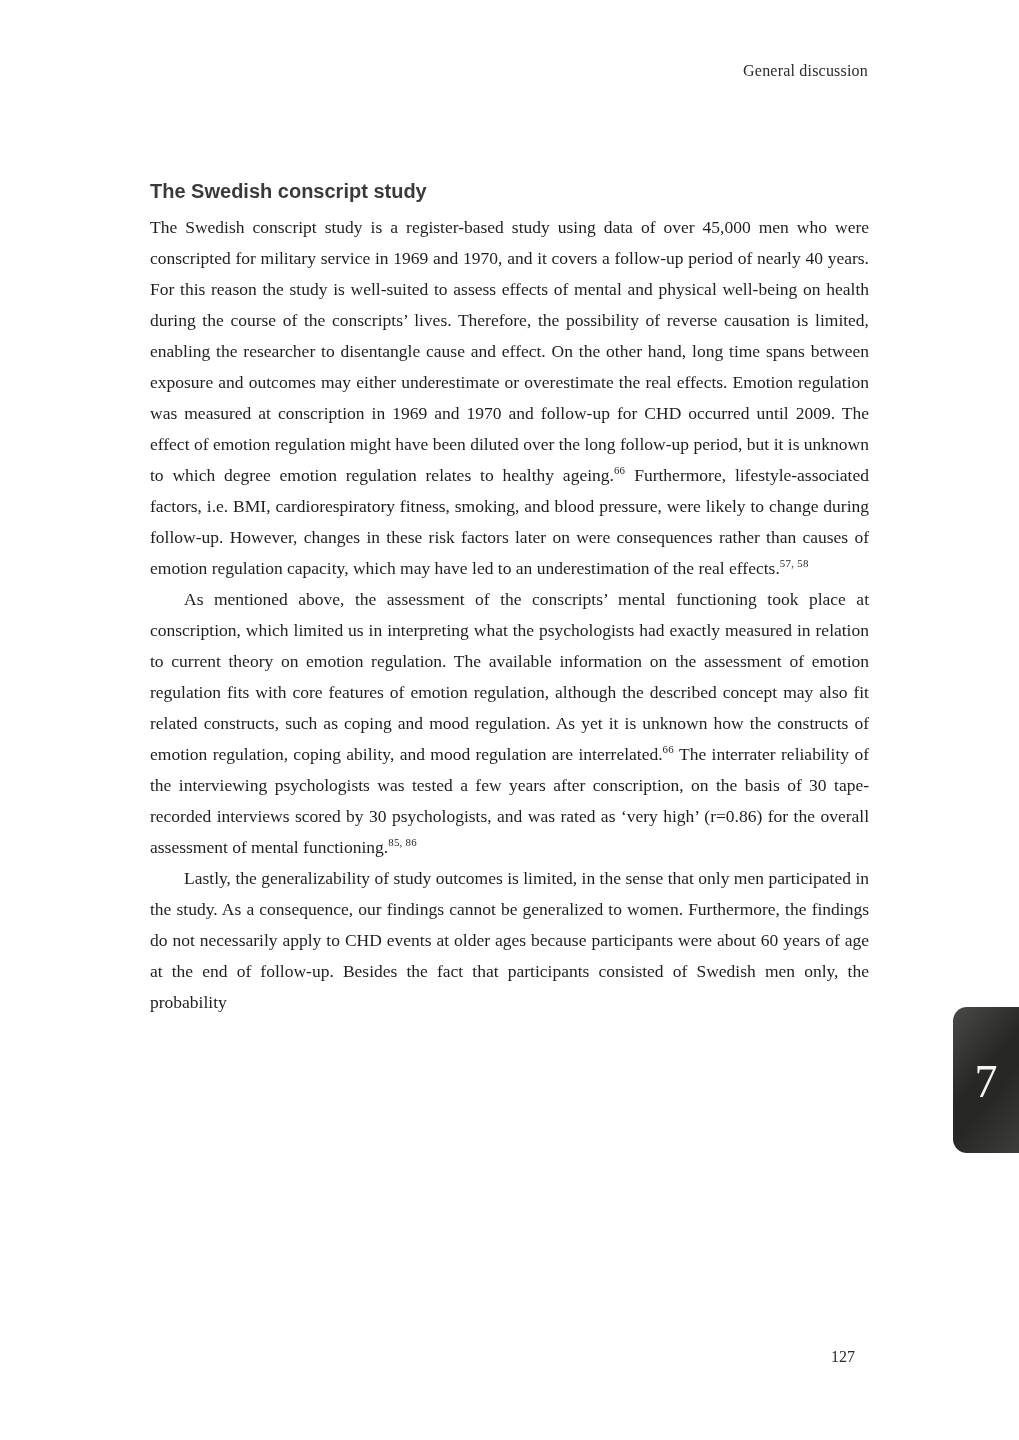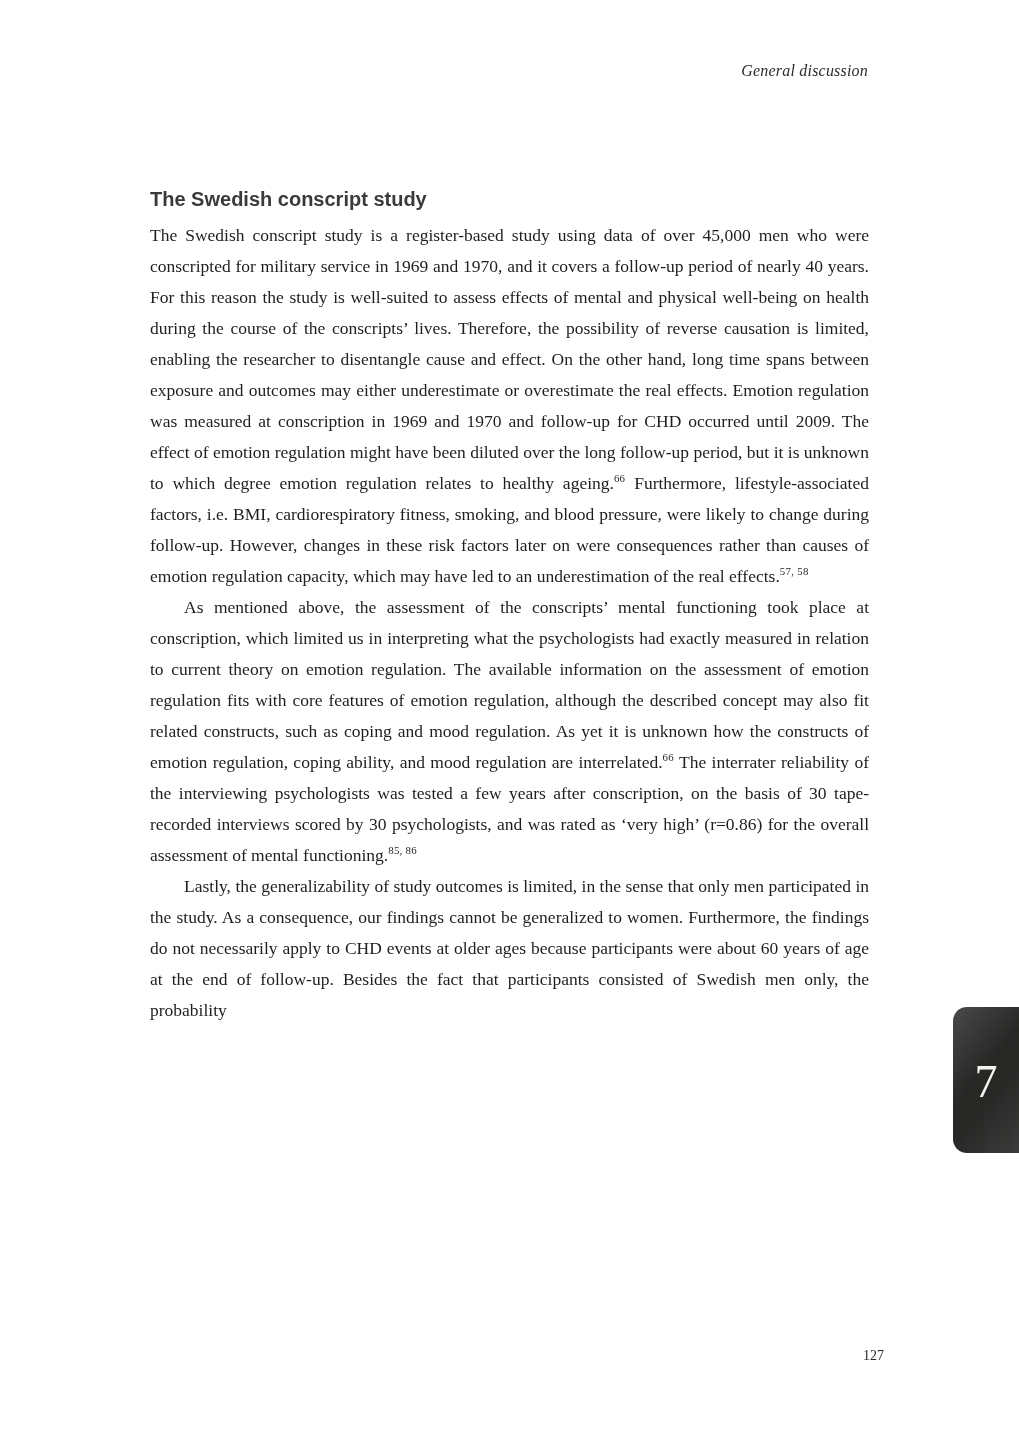--- a/index.html
+++ b/index.html
@@ -16,40 +16,39 @@
     color: #1e1e1c;
     overflow: hidden;
   }
   .running-header {
     position: absolute;
     top: 62px;
     right: 151px;
     font-size: 16px;
     color: #2b2b29;
     letter-spacing: 0.2px;
-    font-style: italic;
   }
   .text-block {
     position: absolute;
     left: 150px;
     top: 147px;
     width: 719px;
     text-align: justify;
     font-size: 17.5px;
     line-height: 31px;
   }
   .body-par {
     margin: 0;
     text-indent: 34px;
   }
   .body-par.no-indent {
     text-indent: 0;
   }
   .section-heading {
-    margin: 37px 0 5px 0;
+    margin: 29px 0 5px 0;
     font-family: "Liberation Sans", sans-serif;
     font-size: 20px;
     font-weight: 700;
     color: #3a3a38;
     text-align: left;
   }
   sup.citation {
     font-size: 62%;
     line-height: 0;
     vertical-align: super;
@@ -73,22 +72,22 @@
   .chapter-number {
     font-family: "Liberation Serif", serif;
     font-size: 46px;
     color: #f4f4f2;
     line-height: 1;
     padding-top: 4px;
   }
   .page-number {
     position: absolute;
     top: 1348px;
-    right: 135px;
-    font-size: 14px;
+    right: 164px;
+    font-size: 16px;
     color: #2b2b29;
   }
 </style>
 </head>
 <body>
 
 <div class="page">
 
   <div class="running-header">General discussion</div>
 

